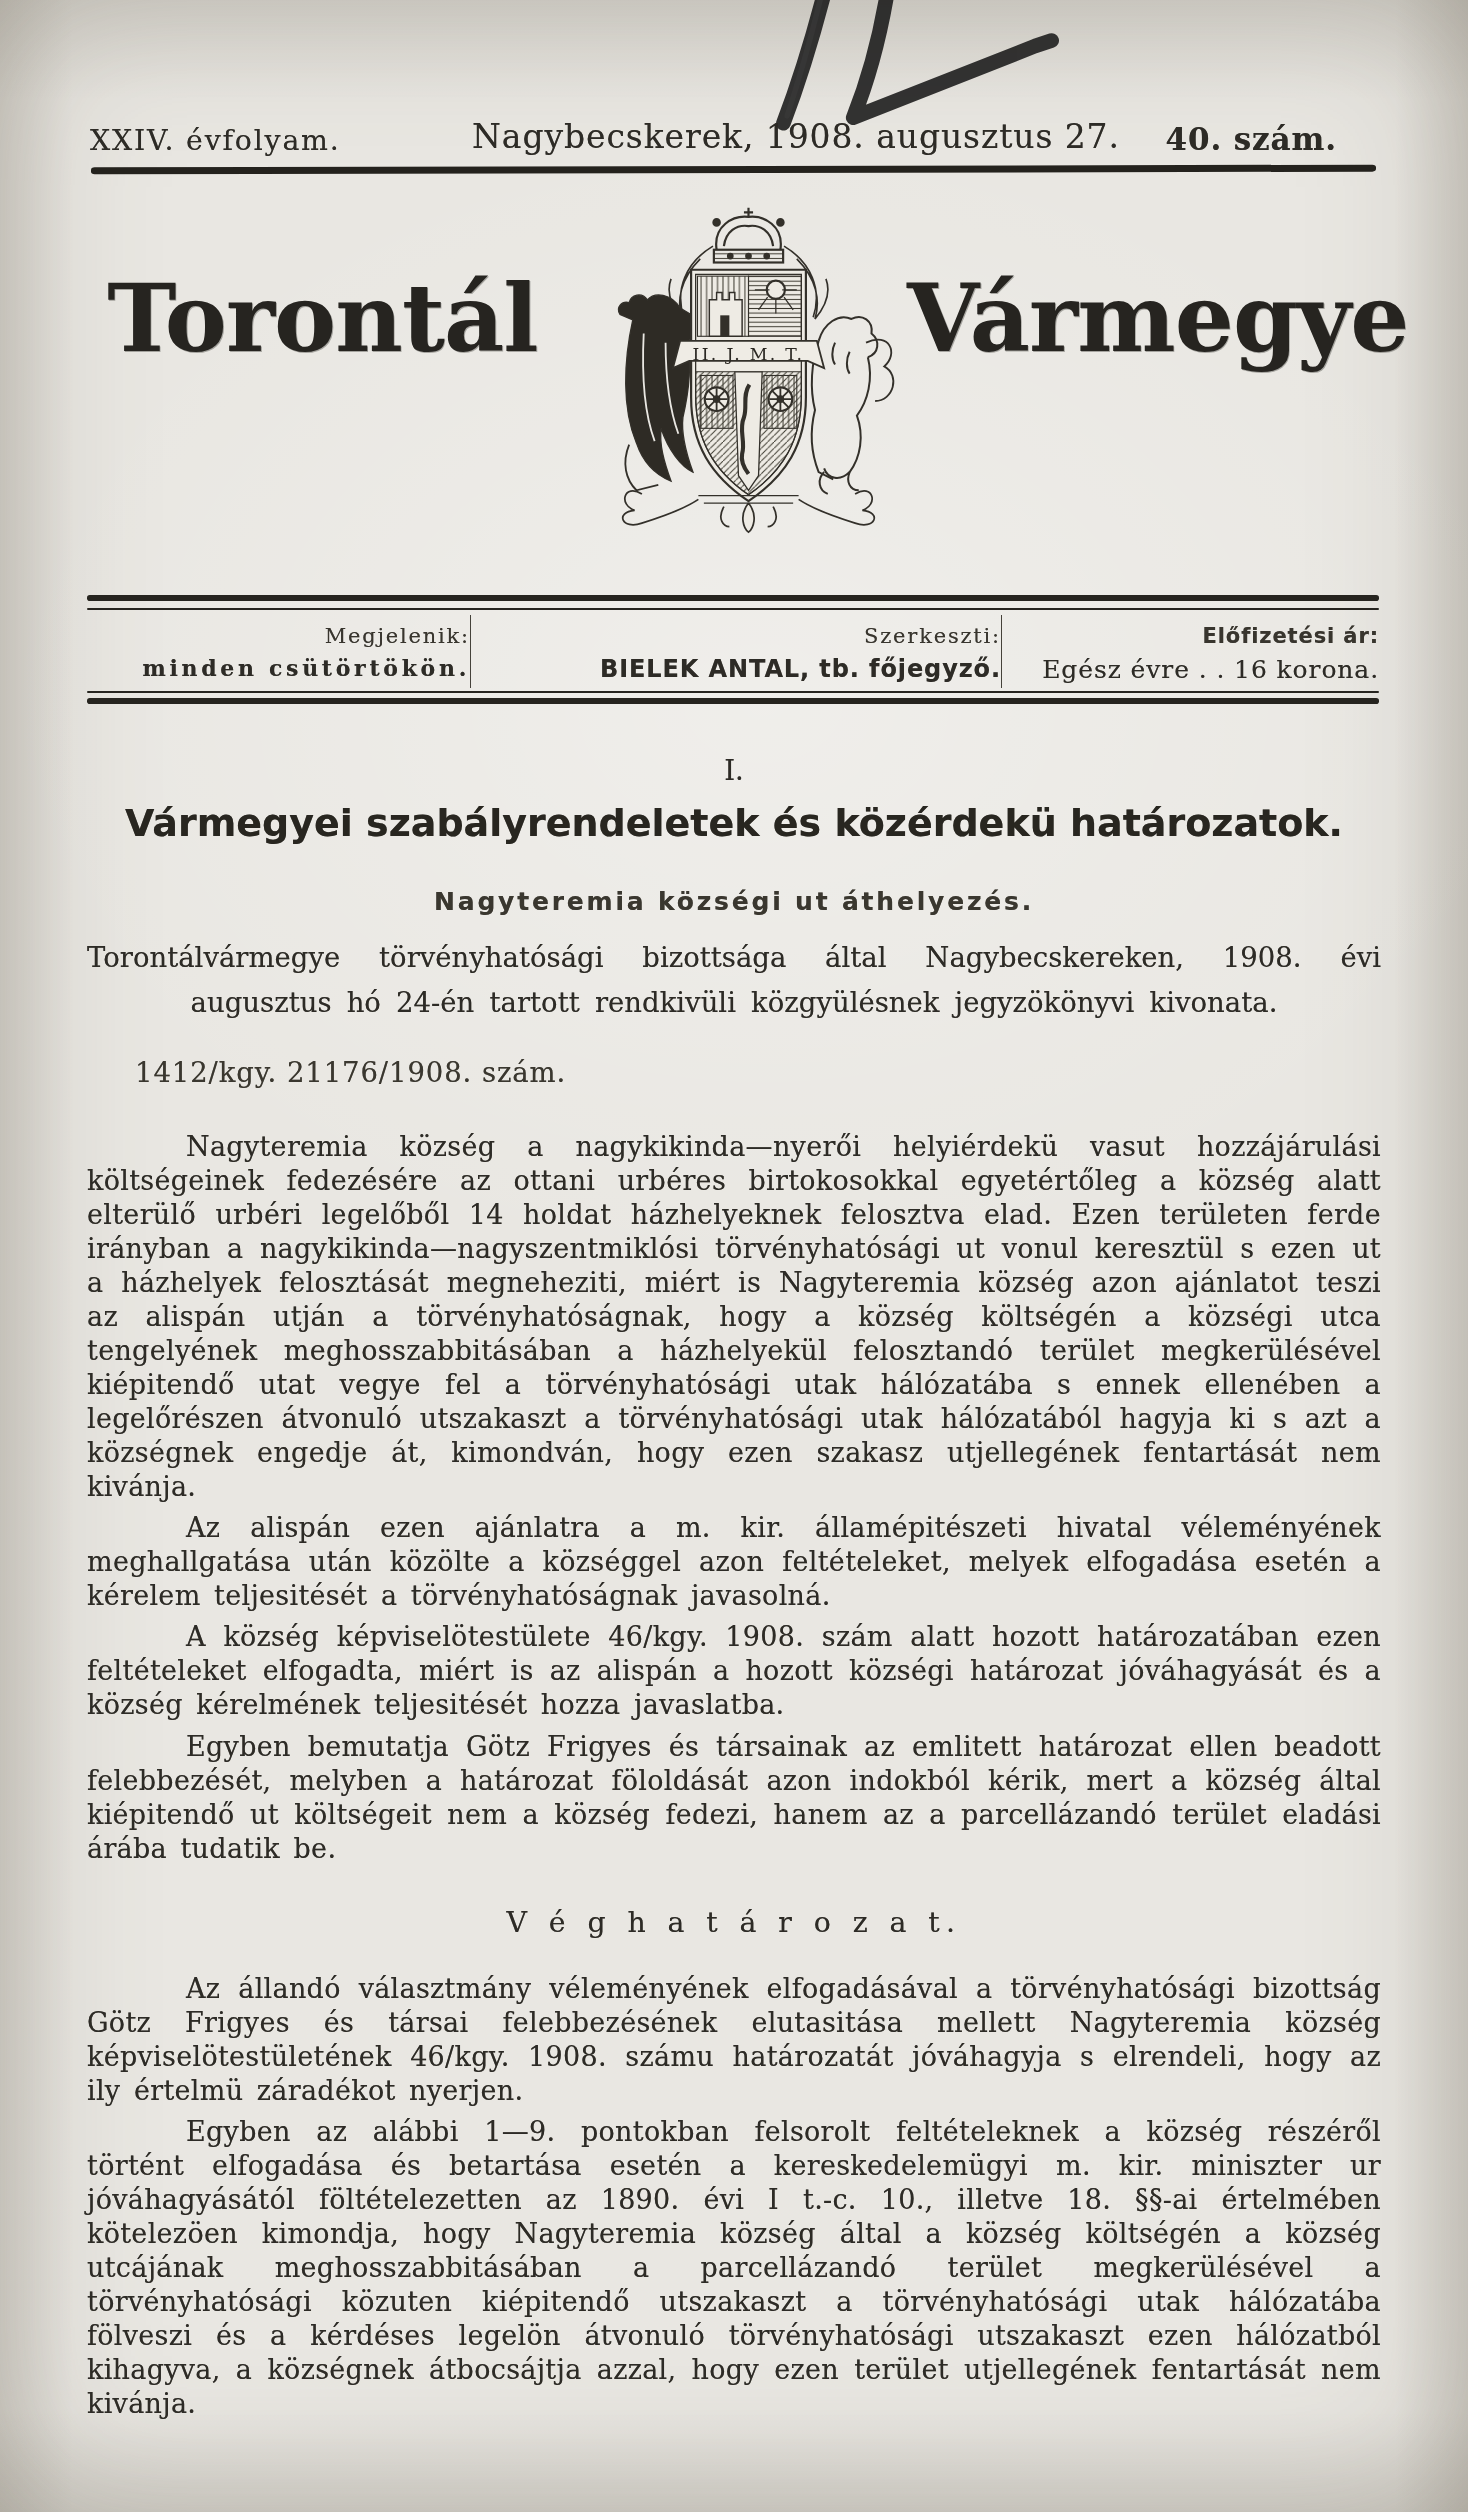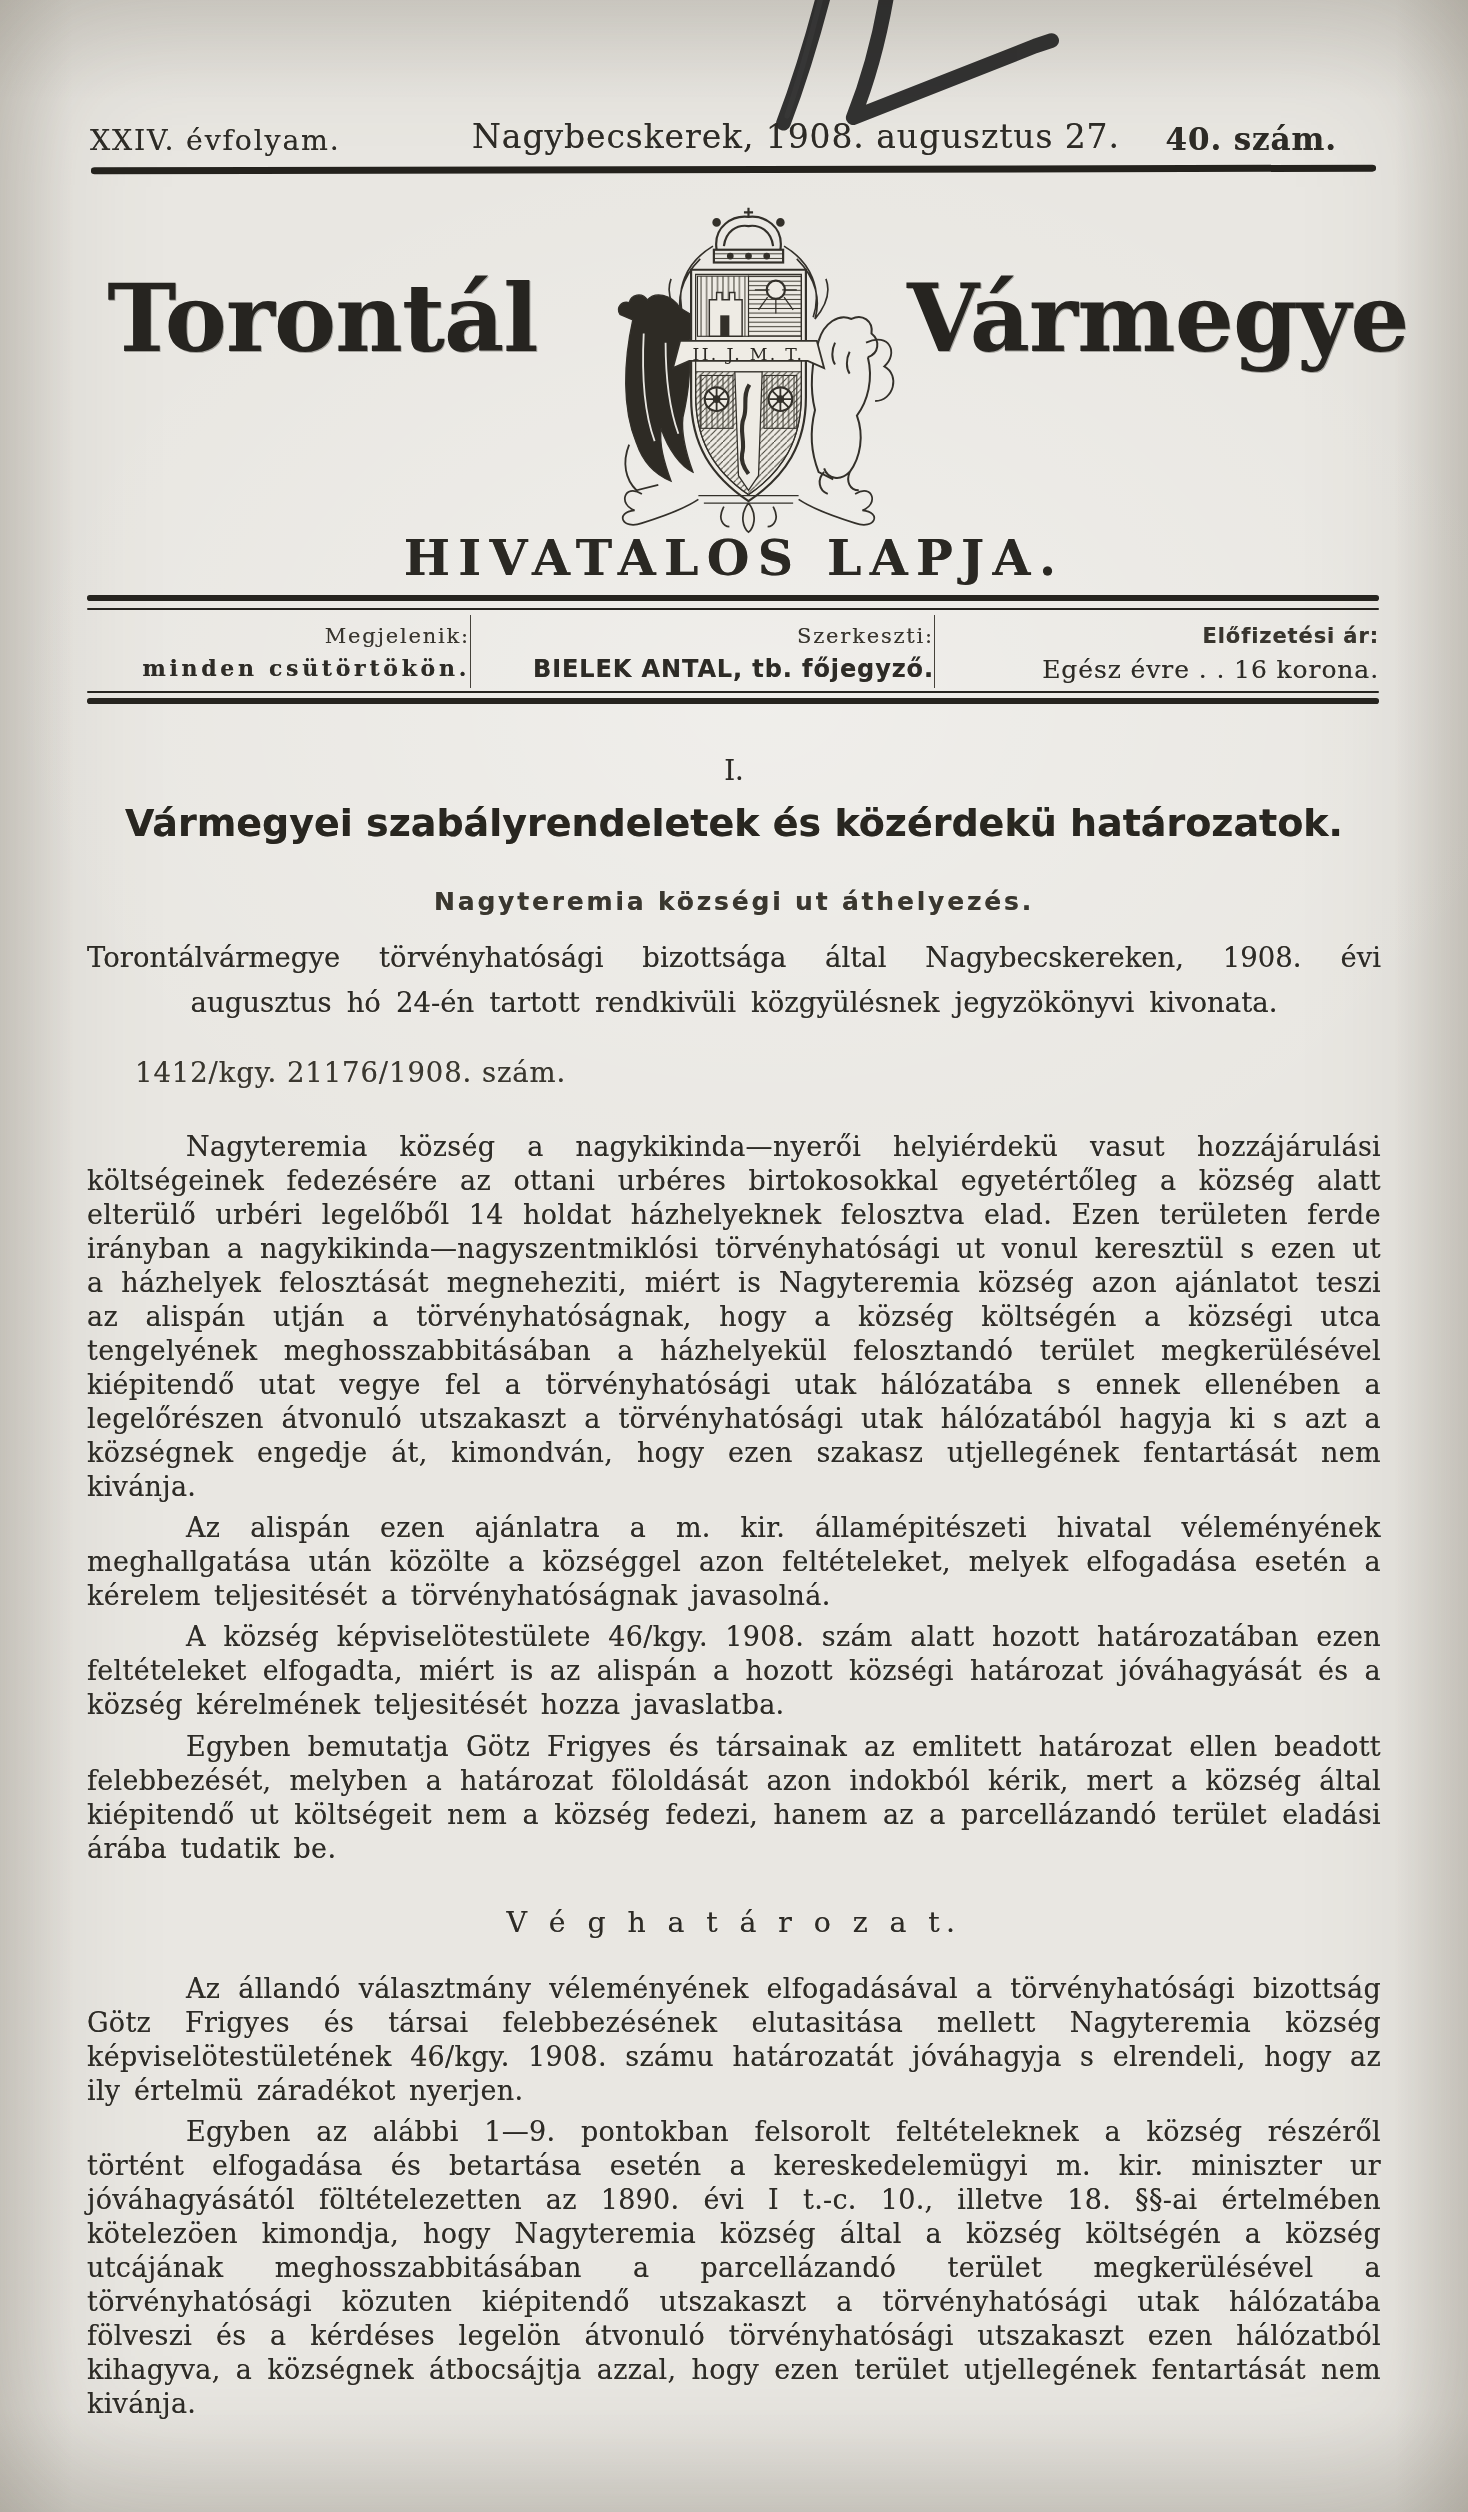--- a/index.html
+++ b/index.html
@@ -41,21 +41,21 @@
   .rule{position:absolute;left:87px;width:1292px;background:#26241f;border-radius:2.8px;}
   .r-thick1{top:595px;height:5.5px;}
   .r-thin1{top:608px;height:1.8px;}
   .r-thin2{top:691px;height:1.8px;}
   .r-thick2{top:698px;height:5.5px;}
 
   
   .info-bar{position:absolute;left:87px;top:615px;width:1292px;height:73px;display:flex;}
   .info-col{box-sizing:border-box;padding-top:9.2px;text-align:right;}
   .info-col.c1{width:383px;}
-  .info-col.c2{width:465px;border-left:1.8px solid #45423a;border-right:1.8px solid #45423a;}
+  .info-col.c2{width:532px;border-left:1.8px solid #45423a;border-right:1.8px solid #45423a;}
   .info-col.c3{flex:1;}
   .info-label{font-size:21px;color:#38352e;letter-spacing:1.8px;}
   .info-label.bold{font-family:"DejaVu Sans","Liberation Sans",sans-serif;font-weight:bold;font-size:21px;letter-spacing:0.9px;}
   .info-value{margin-top:6.4px;font-size:23px;}
   .c1 .info-value{font-weight:bold;letter-spacing:3.7px;font-size:22px;}
   .c2 .info-value{font-family:"DejaVu Sans","Liberation Sans",sans-serif;font-weight:bold;font-size:24px;letter-spacing:0.9px;}
   .c3 .info-value{font-size:25px;letter-spacing:0.9px;}
 
   
   .content{position:absolute;left:87px;top:754px;width:1294px;}
@@ -179,21 +179,20 @@
       <g stroke-width="1.9">
         <path d="M58,316 C38,304 32,328 50,334 C28,336 36,356 58,348 C84,340 108,330 120,322"></path>
         <path d="M292,316 C312,304 318,328 300,334 C322,336 314,356 292,348 C266,340 242,330 230,322"></path>
         <path d="M120,318 H230 M126,326 H224" stroke-width="1.4"></path>
         <path d="M175,326 C164,340 170,354 175,358 C180,354 186,340 175,326" fill="#eeebe4"></path>
         <path d="M148,330 C140,344 148,352 154,352 M202,330 C210,344 202,352 196,352"></path>
       </g>
     </g>
   </svg>
 
-  <div class="subtitle ink">HIVATALOS LAPJA.</div>
 
   <div class="rule r-thick1"></div>
   <div class="rule r-thin1"></div>
 
   <div class="info-bar ink">
     <div class="info-col c1">
       <div class="info-label">Megjelenik:</div>
       <div class="info-value">minden csütörtökön.</div>
     </div>
     <div class="info-col c2">

